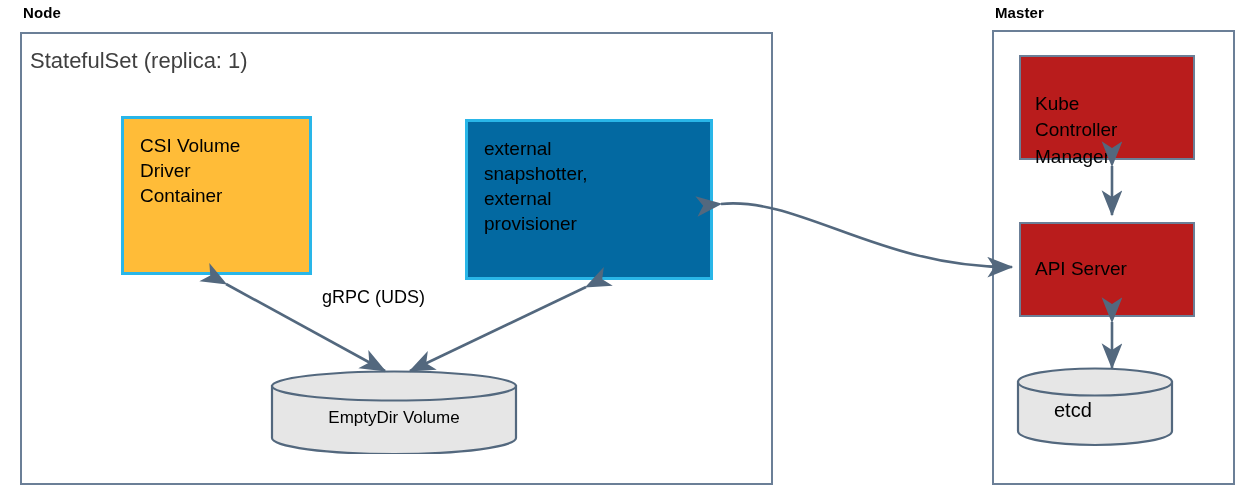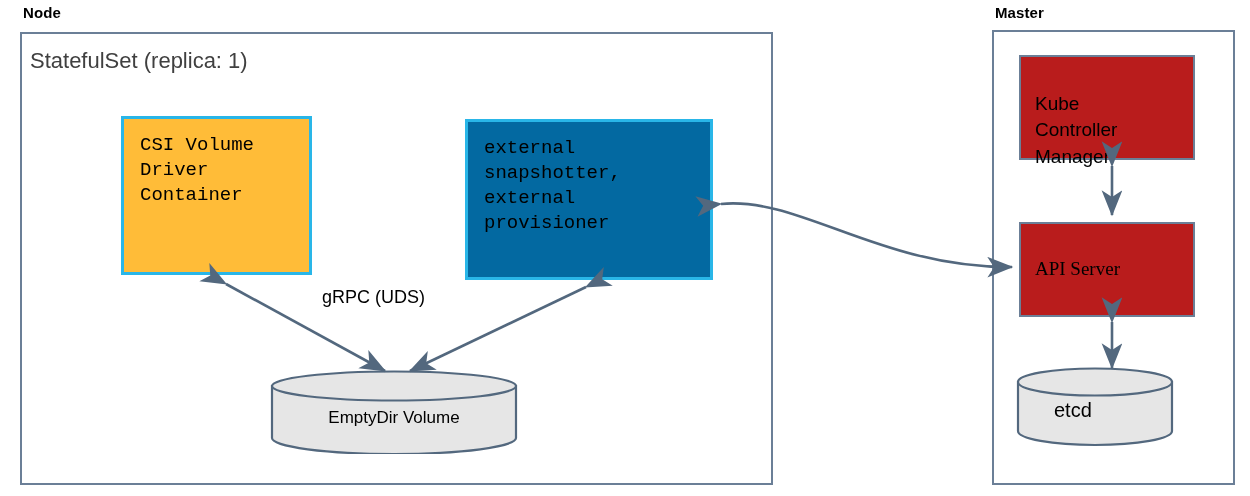--- a/index.html
+++ b/index.html
@@ -40,40 +40,38 @@
     box-sizing: border-box;
     border: 3px solid #29b6e8;
     display: flex;
     align-items: flex-start;
     justify-content: flex-start;
     padding: 14px 4px 0 16px;
     font-size: 19px;
     line-height: 1.32;
     color: #000000;
     white-space: pre-line;
-    font-family: Liberation Mono, monospace;
   }
   .box-orange { background: #ffbc38; }
   .box-green  { background: #0369a1; }
   .gray-box {
     position: absolute;
     box-sizing: border-box;
     border: 2px solid #6b7f97;
     background: #b91c1c;
     font-size: 19px;
     line-height: 1.38;
     color: #000000;
     padding: 8px 0 0 14px;
     white-space: pre-line;
   }
   .gray-box.centered {
     display: flex;
     align-items: center;
     padding: 0 0 0 14px;
-    font-family: Liberation Serif, serif;
   }
   .cyl {
     position: absolute;
   }
   .cyl-text {
     position: absolute;
     width: 100%;
     text-align: center;
     font-size: 17px;
     color: #000000;

